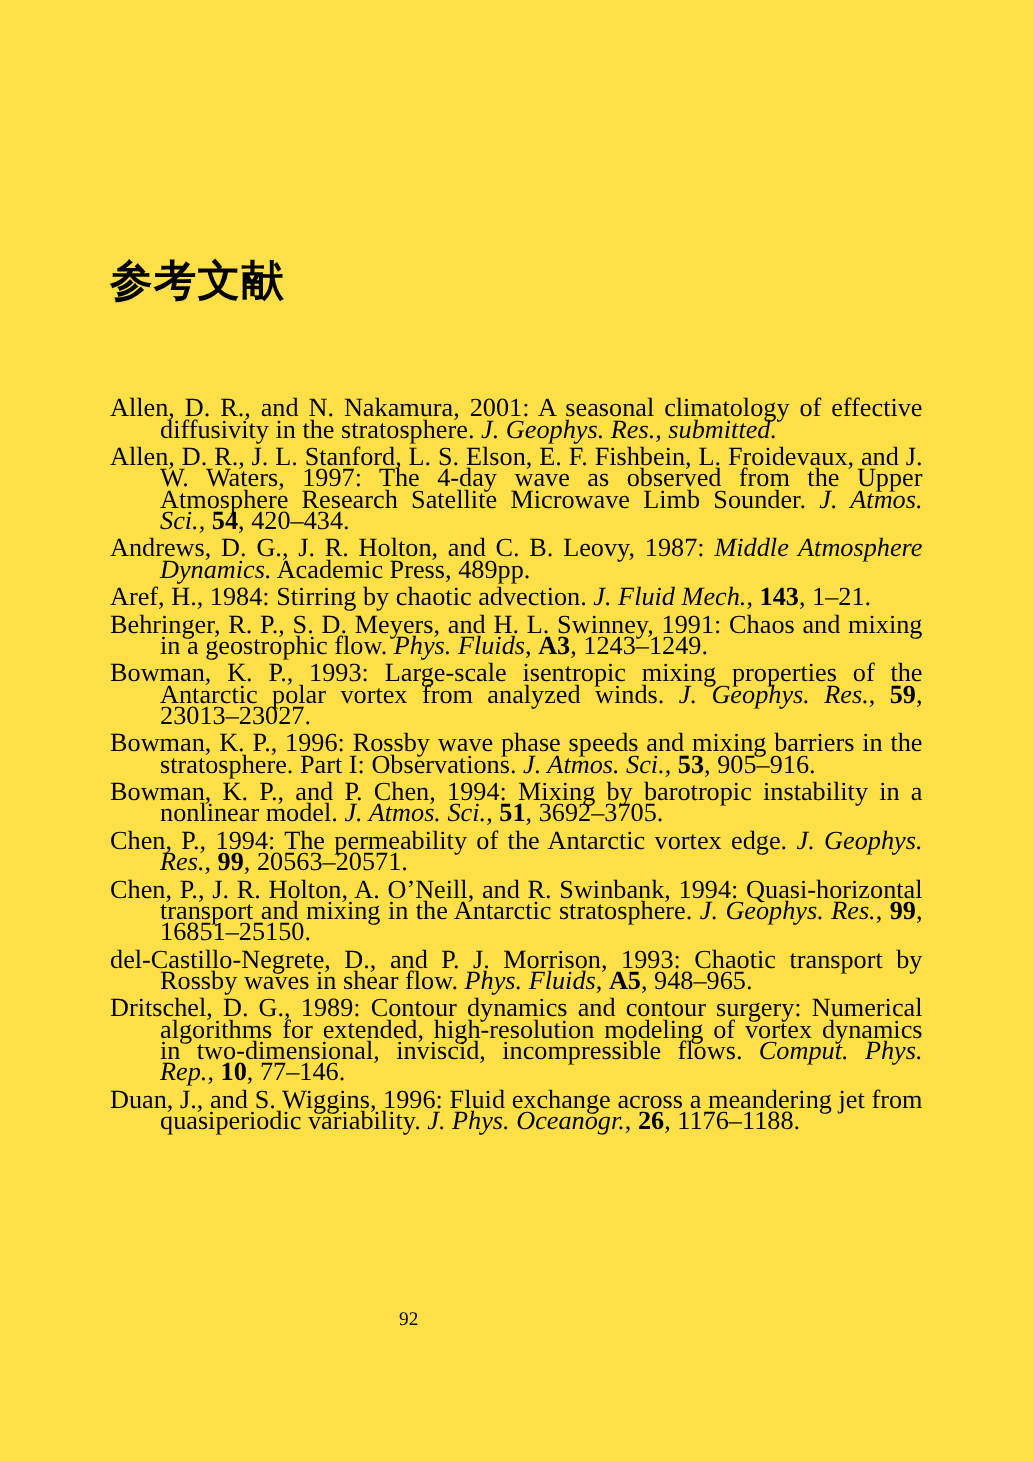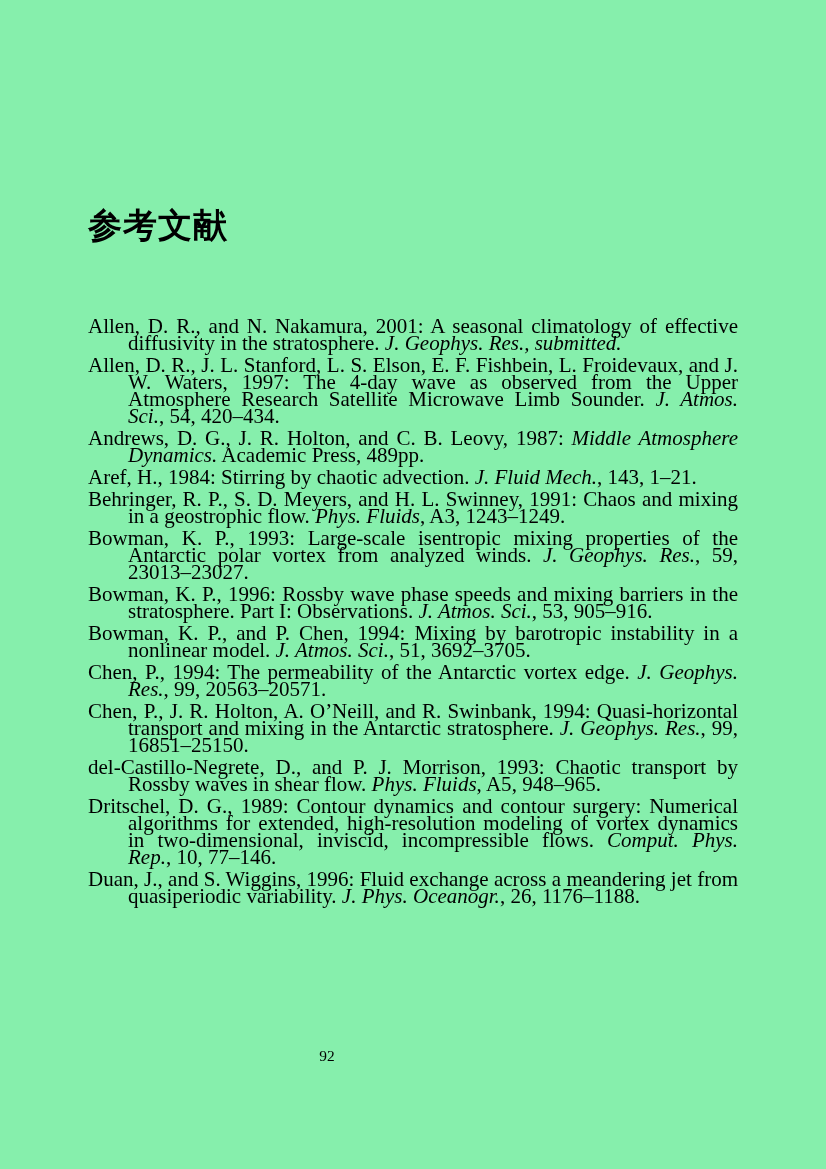--- a/index.html
+++ b/index.html
@@ -11,21 +11,21 @@
     width: 826px;
     height: 1169px;
     position: relative;
     color: #000000;
     font-family: "Liberation Serif", serif;
     overflow: hidden;
   }
   .page {
     position: absolute;
     inset: 0;
-    background: #86efac;
+    background: #fde047;
   }
   .heading {
     position: absolute;
     left: 88px;
     top: 203px;
     font-family: "DejaVu Sans", sans-serif;
     font-weight: bold;
     font-size: 34px;
     line-height: 44px;
     letter-spacing: 1px;
@@ -41,21 +41,21 @@
     margin: 0 0 5px 0;
     padding-left: 40px;
     text-indent: -40px;
     text-align: justify;
     font-size: 21px;
     line-height: 17px;
     color: #000000;
   }
   .seg-normal { font-style: normal; font-weight: normal; }
   .seg-italic { font-style: italic; }
-  .seg-bold   { font-weight: normal; }
+  .seg-bold   { font-weight: bold; }
   .page-number {
     position: absolute;
     top: 1046px;
     left: 0;
     width: 654px;
     text-align: center;
     font-size: 15.4px;
     line-height: 20px;
     color: #000000;
   }

